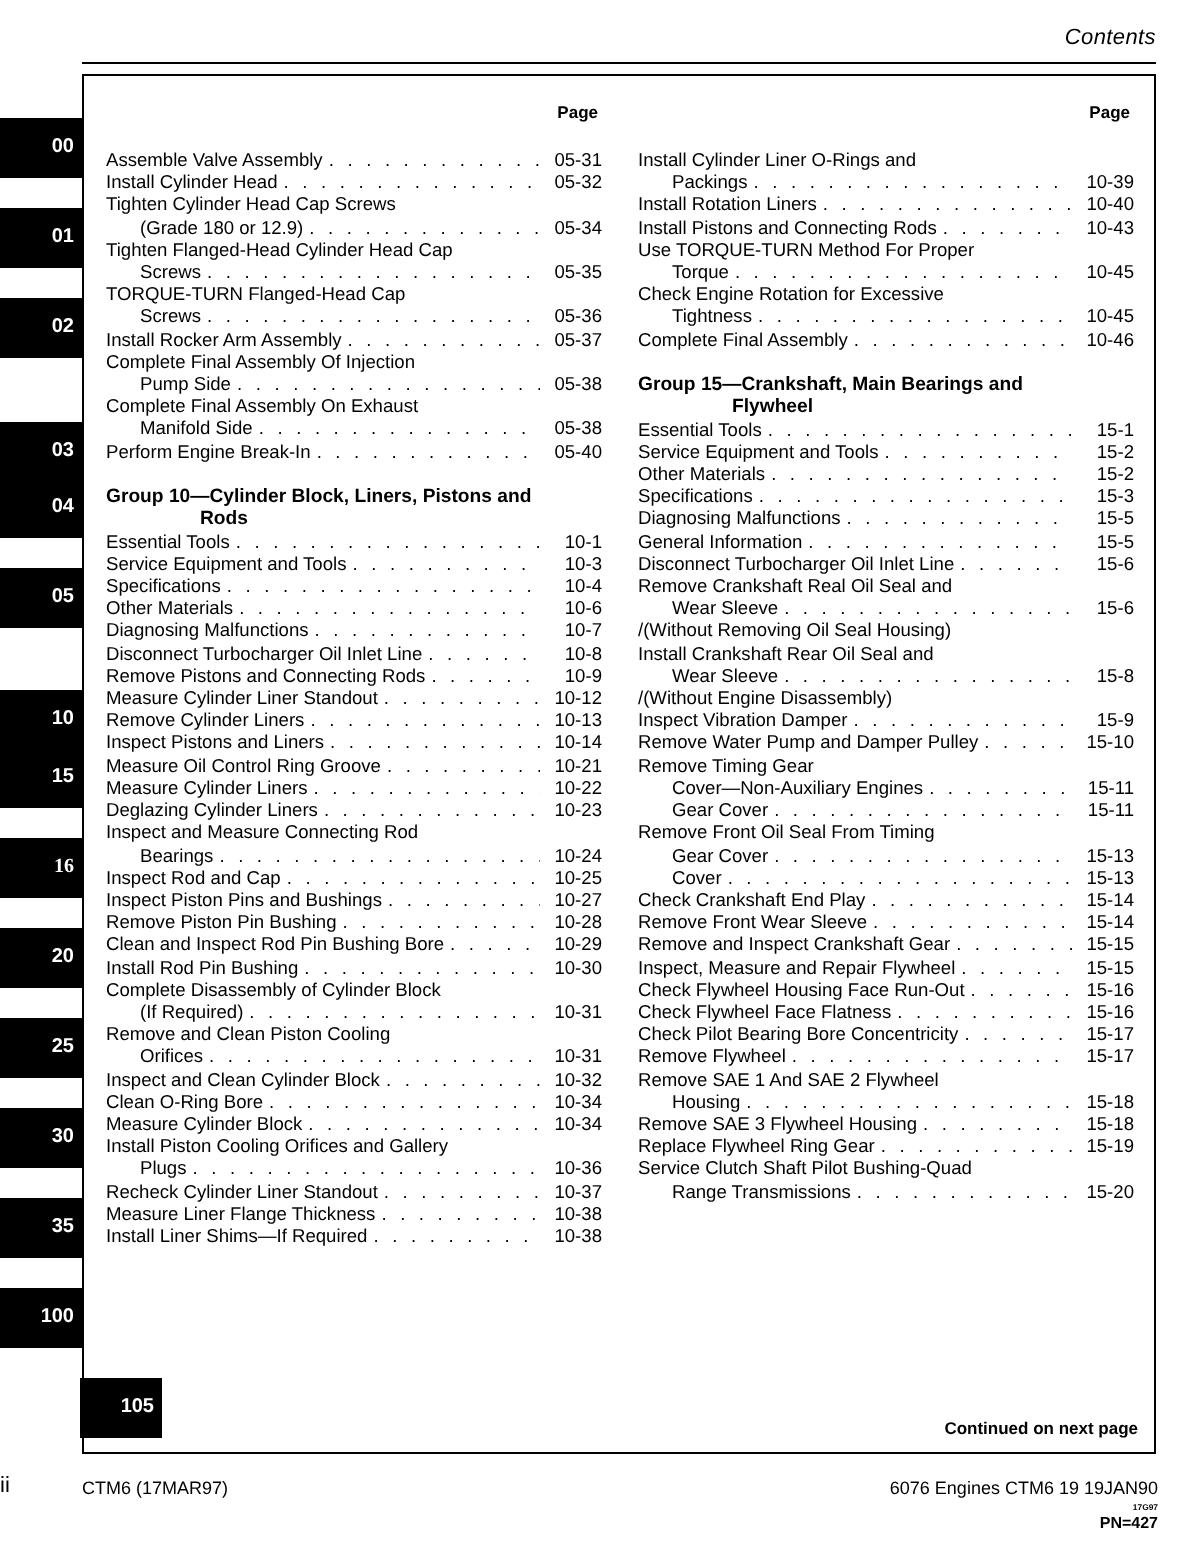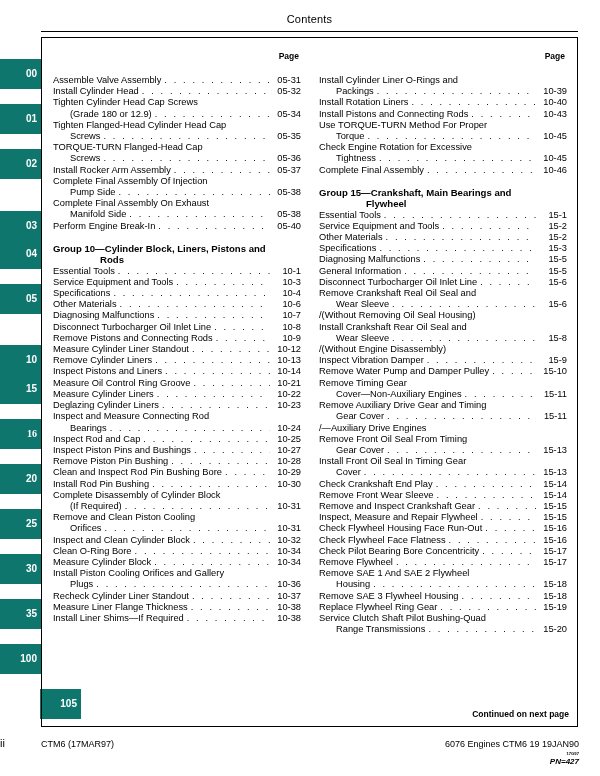--- a/index.html
+++ b/index.html
@@ -15,21 +15,22 @@
     color: #000000;
     overflow: hidden;
   }
 
   
   #header-title {
     position: absolute;
     left: 41px;
     top: 13px;
     width: 537px;
-    text-align: center;
+    text-align: right;
+    font-style: italic;
     font-size: 11px;
     letter-spacing: 0.2px;
   }
   #header-rule-top {
     position: absolute;
     left: 41px;
     top: 31px;
     width: 537px;
     height: 1px;
     background: #000;
@@ -51,21 +52,21 @@
     position: absolute;
     left: 0px;
     top: 59px;
     width: 41px;
   }
   .tab-marker {
     position: absolute;
     left: 0px;
     width: 41px;
     height: 30px;
-    background: #0f766e;
+    background: #000000;
     color: #ffffff;
     font-size: 10px;
     font-weight: bold;
     text-align: right;
     box-sizing: border-box;
     padding-right: 4px;
     line-height: 30px;
   }
 
   
@@ -180,21 +181,20 @@
     font-weight: bold;
     text-align: right;
   }
   #footer-code-2 {
     position: absolute;
     right: 21px;
     top: 757px;
     font-size: 8px;
     font-weight: bold;
     text-align: right;
-    font-style: italic;
   }
 </style>
 </head>
 <body>
 
 <div id="header-title">Contents</div>
 <div id="header-rule-top"></div>
 
 <div id="tab-index">
     <div class="tab-marker" style="top: 0px;">00</div>
@@ -548,41 +548,32 @@
           <span class="entry-page">15-10</span>
         </li>
         <li class="toc-entry plain">
           <span class="entry-title">Remove Timing Gear</span>
         </li>
         <li class="toc-entry indent">
           <span class="entry-title">Cover—Non-Auxiliary Engines</span>
           <span class="leader">. . . . . . . . . . . . . . . . . . . . . . . . . . . . . . . . . . . . . . . . . . . . . . . . . . . . . . . . . . . . . . . . . . . . . . </span>
           <span class="entry-page">15-11</span>
         </li>
-        <li class="toc-entry plain">
-          <span class="entry-title">Remove Auxiliary Drive Gear and Timing</span>
-        </li>
         <li class="toc-entry indent">
           <span class="entry-title">Gear Cover</span>
           <span class="leader">. . . . . . . . . . . . . . . . . . . . . . . . . . . . . . . . . . . . . . . . . . . . . . . . . . . . . . . . . . . . . . . . . . . . . . </span>
           <span class="entry-page">15-11</span>
         </li>
         <li class="toc-entry plain">
-          <span class="entry-title">/—Auxiliary Drive Engines</span>
-        </li>
-        <li class="toc-entry plain">
           <span class="entry-title">Remove Front Oil Seal From Timing</span>
         </li>
         <li class="toc-entry indent">
           <span class="entry-title">Gear Cover</span>
           <span class="leader">. . . . . . . . . . . . . . . . . . . . . . . . . . . . . . . . . . . . . . . . . . . . . . . . . . . . . . . . . . . . . . . . . . . . . . </span>
           <span class="entry-page">15-13</span>
-        </li>
-        <li class="toc-entry plain">
-          <span class="entry-title">Install Front Oil Seal In Timing Gear</span>
         </li>
         <li class="toc-entry indent">
           <span class="entry-title">Cover</span>
           <span class="leader">. . . . . . . . . . . . . . . . . . . . . . . . . . . . . . . . . . . . . . . . . . . . . . . . . . . . . . . . . . . . . . . . . . . . . . </span>
           <span class="entry-page">15-13</span>
         </li>
         <li class="toc-entry">
           <span class="entry-title">Check Crankshaft End Play</span>
           <span class="leader">. . . . . . . . . . . . . . . . . . . . . . . . . . . . . . . . . . . . . . . . . . . . . . . . . . . . . . . . . . . . . . . . . . . . . . </span>
           <span class="entry-page">15-14</span>

